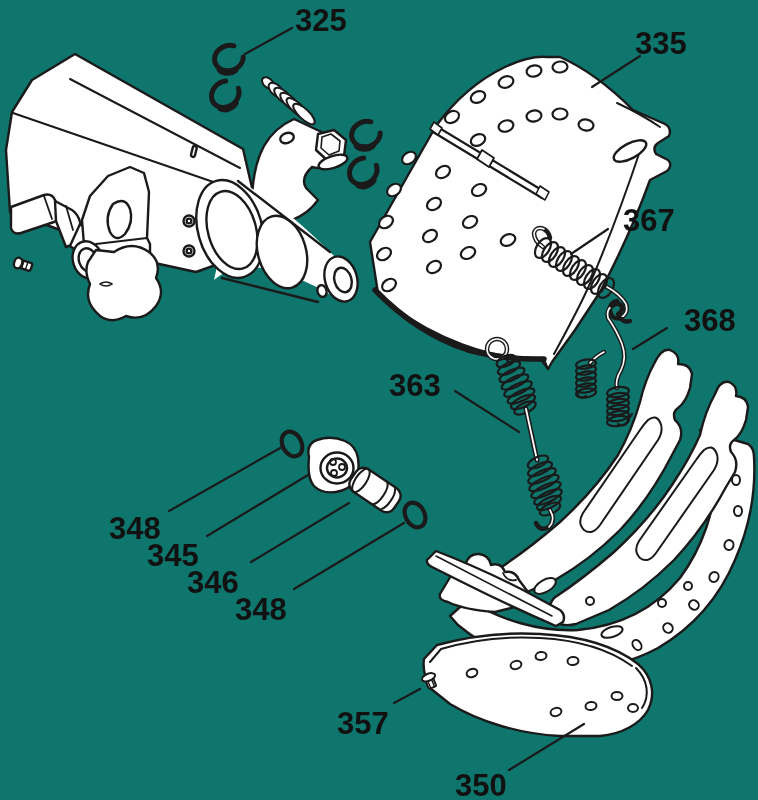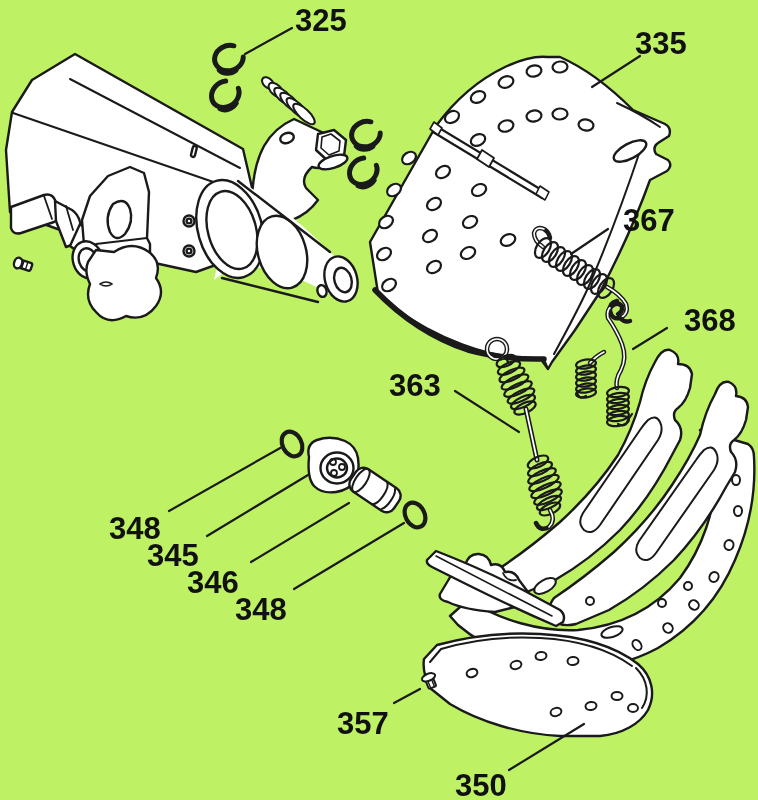--- a/index.html
+++ b/index.html
@@ -1,19 +1,19 @@
 <!DOCTYPE html>
 <html><head>
 <meta charset="utf-8">
 <style>
   html,body{margin:0;padding:0;background:#ffffff;}
   .stage{
     position:relative;
     width:758px;height:800px;
-    background:#bef264;
+    background:#0f766e;
     font-family:"Liberation Sans", sans-serif;
     overflow:hidden;
   }
   svg{display:block;}
   .callout{
     font-family:"Liberation Sans", sans-serif;
     font-size:31px;
     font-weight:700;
     fill:#111111;
   }

